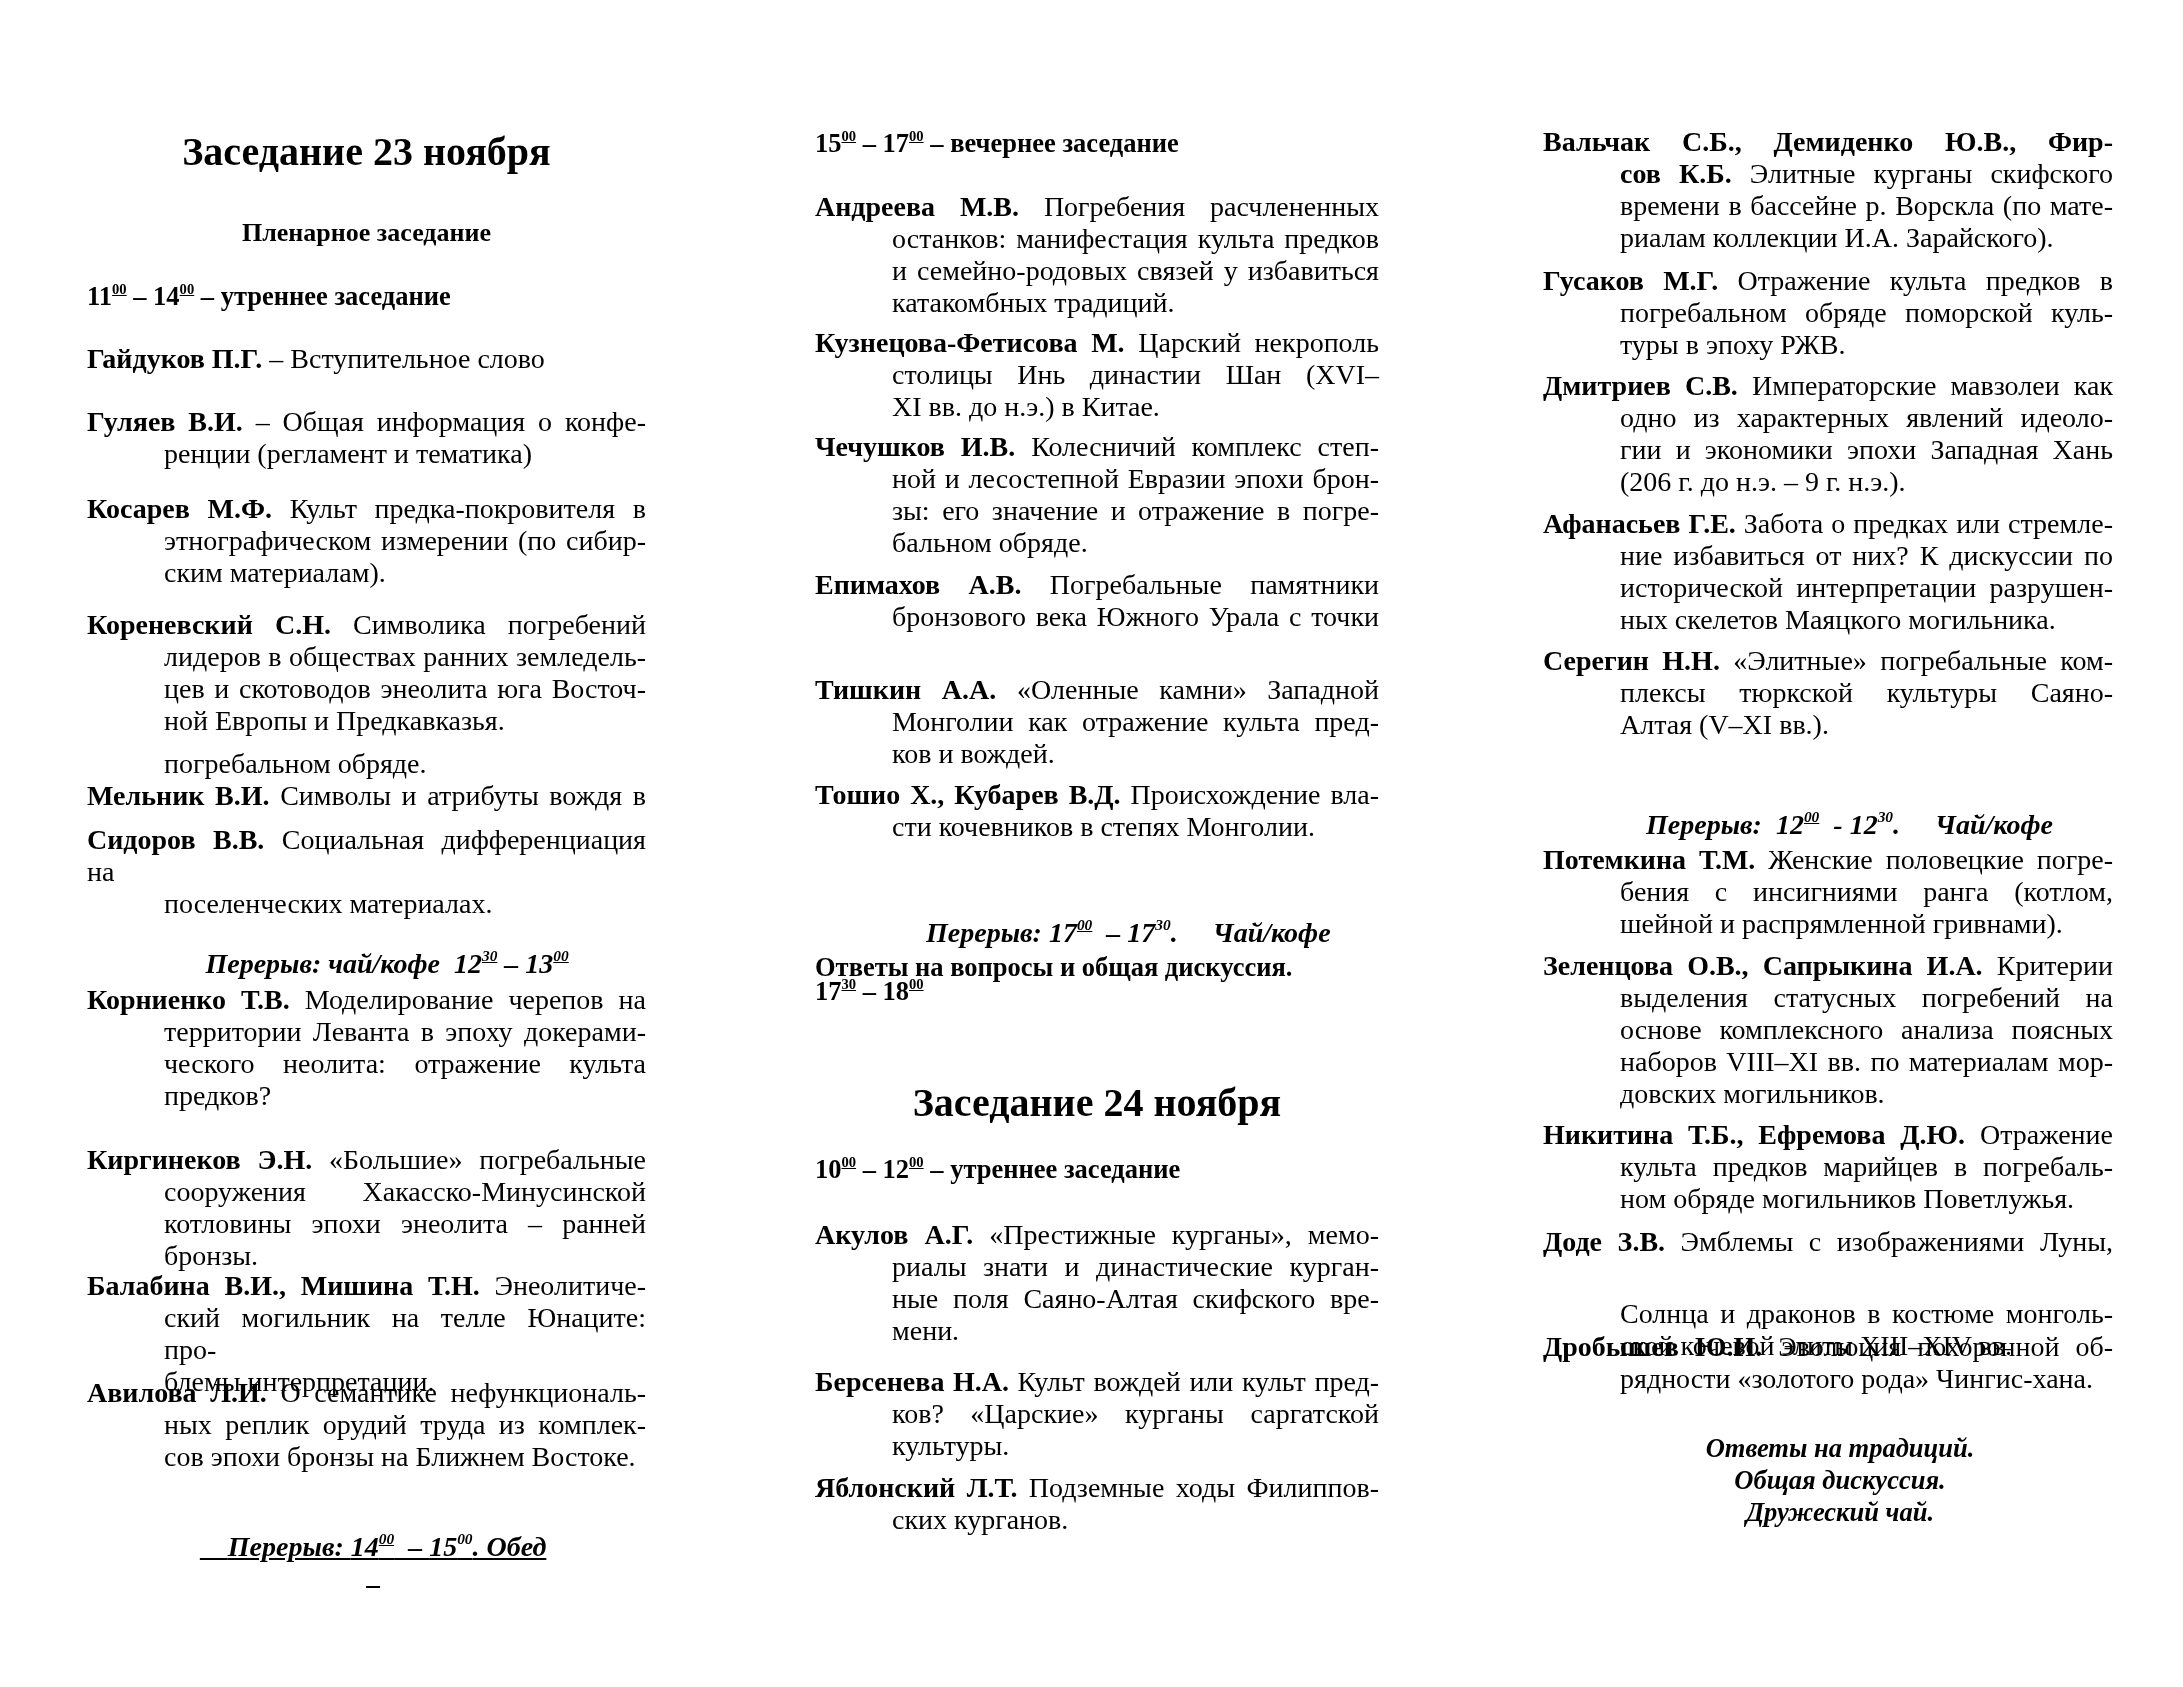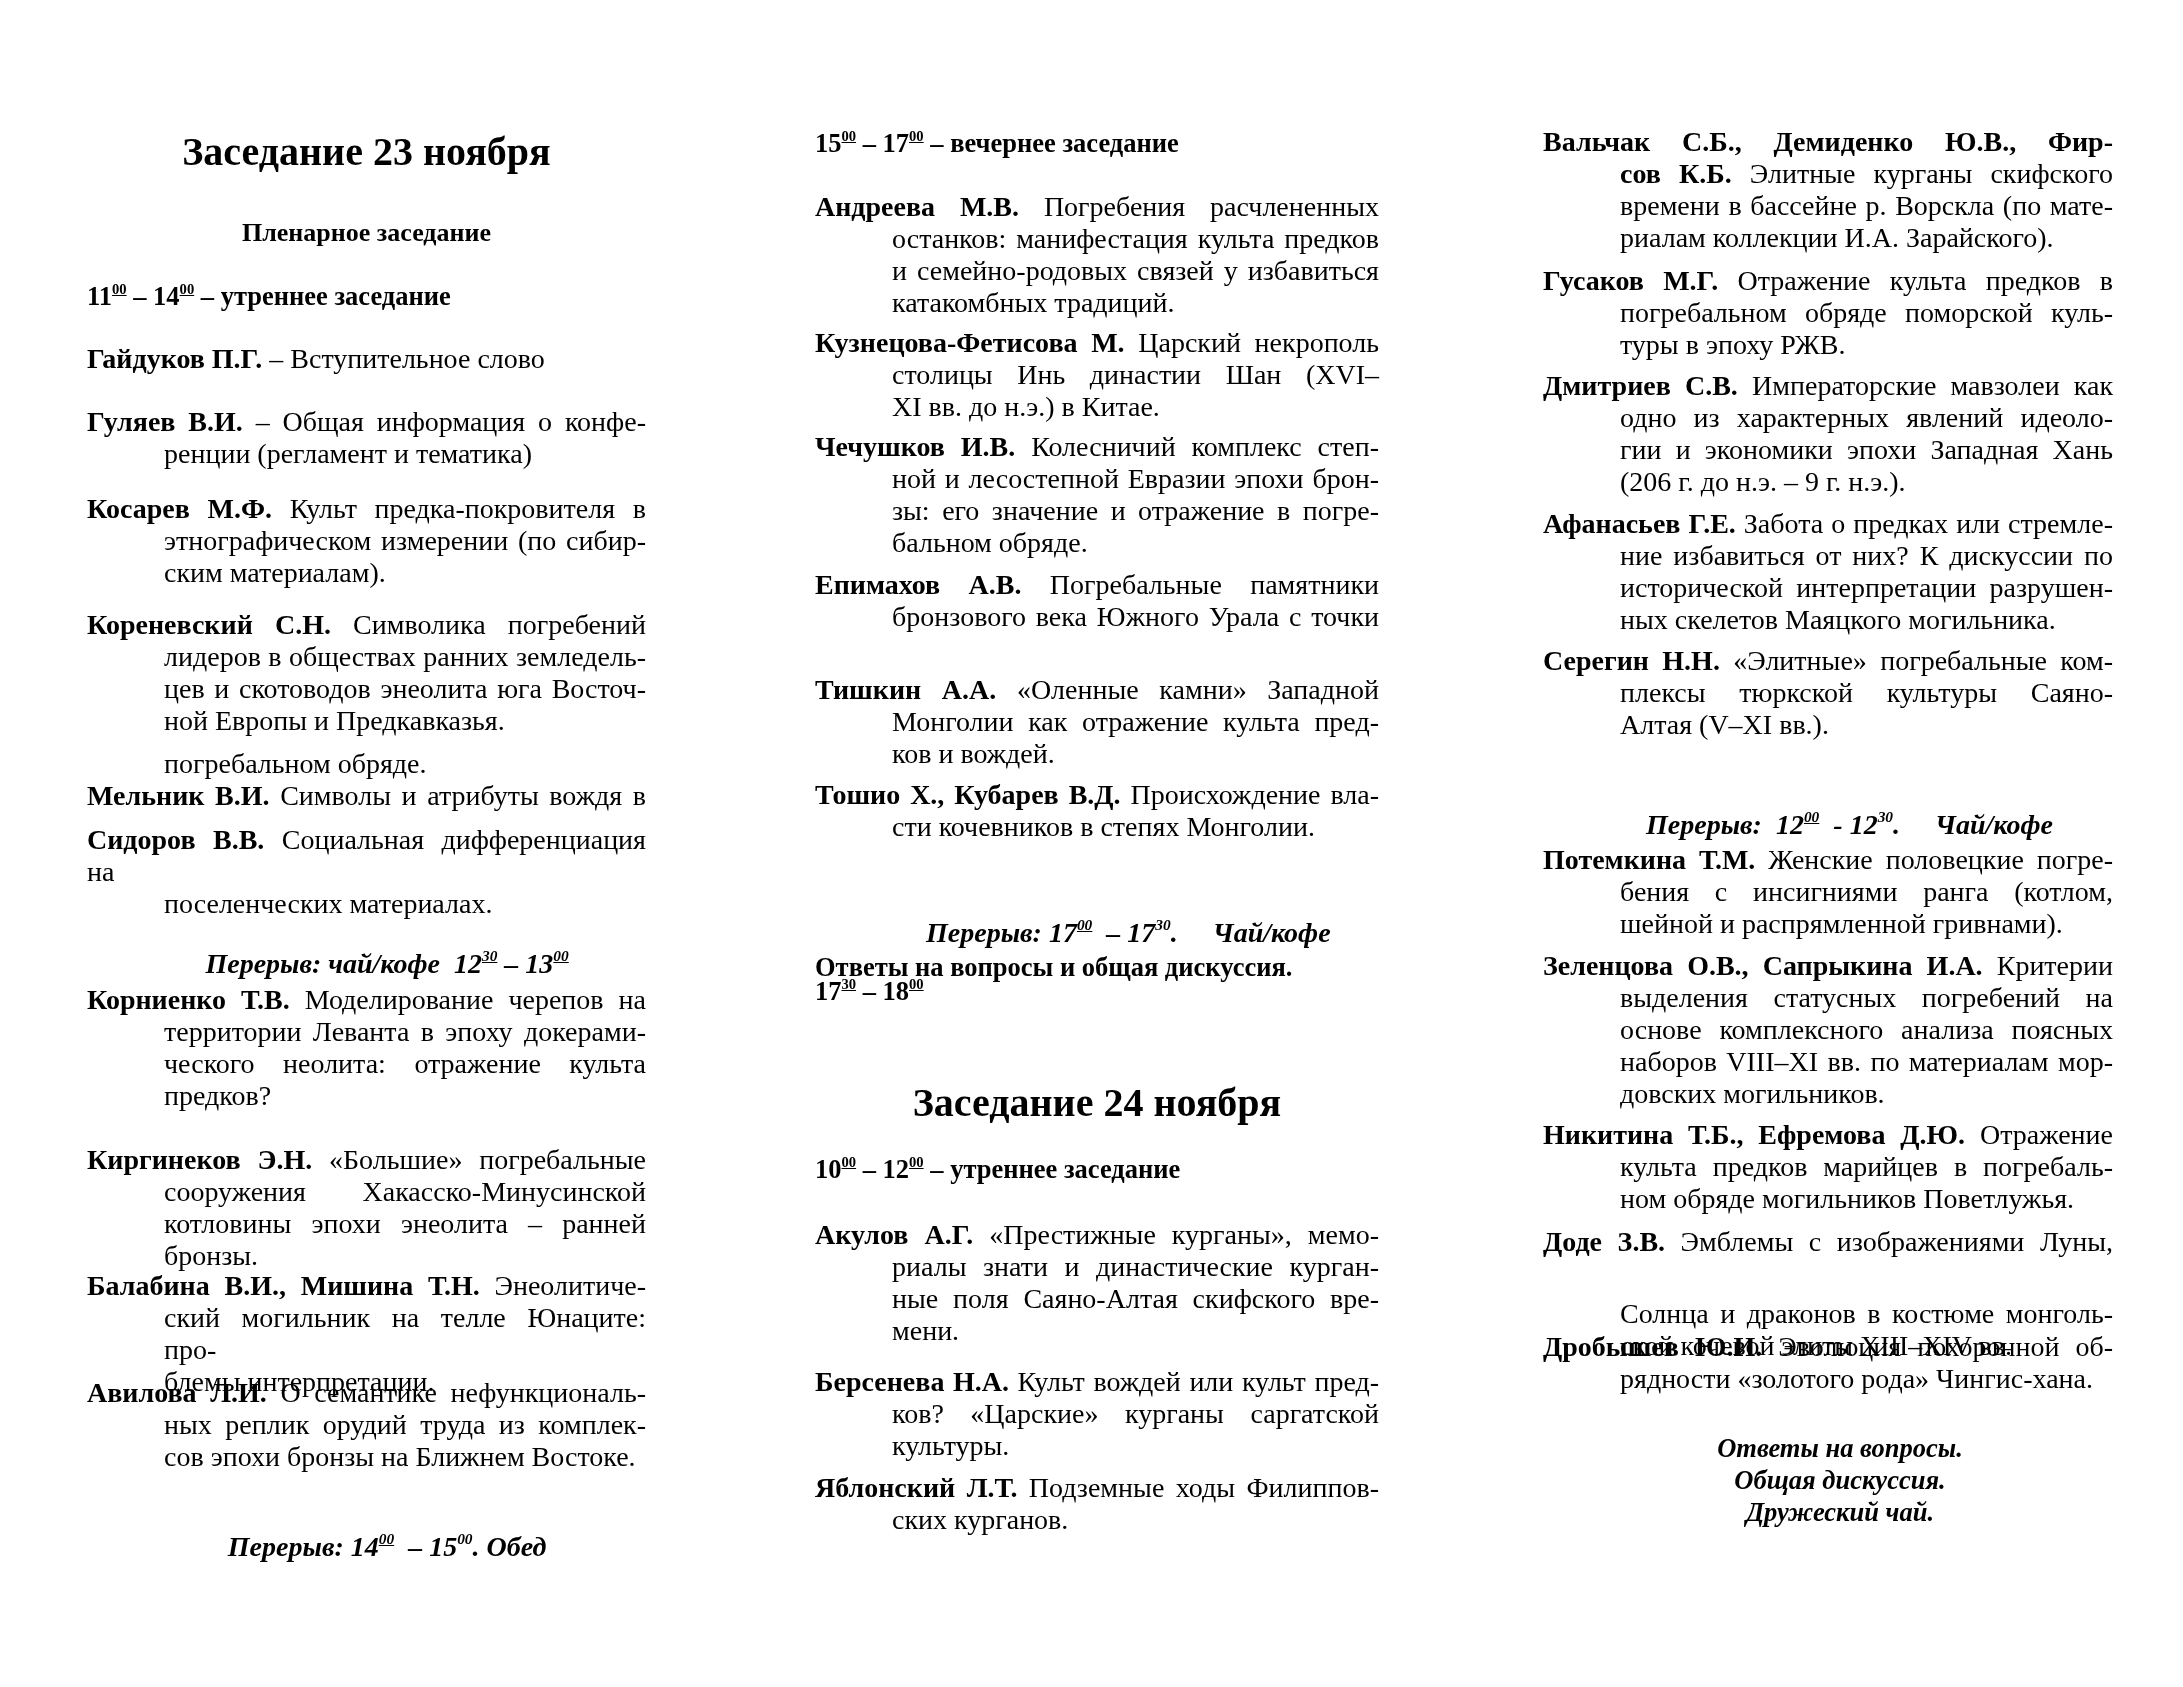--- a/index.html
+++ b/index.html
@@ -29,21 +29,21 @@
   <div class="abs title" style="top:132px;">Заседание 23 ноября</div>
   <div class="abs subtitle" style="top:220px;">Пленарное заседание</div>
   <div class="abs timehead" style="top:283px;">
     <span>11</span><sup class="u">00</sup> – <span>14</span><sup class="u">00</sup><span> – утреннее заседание</span>
   </div>
 
   <div class="abs brk" style="top:922px;text-align:center;padding-left:13.2px;">
     <span>Перерыв: чай/кофе  </span><span>12</span><sup class="u">30</sup><span> – </span><span>13</span><sup class="u">00</sup>
   </div>
 
-  <div class="abs brk" style="top:1505px;text-align:center;padding-left:13.2px;">
+  <div class="abs brk" style="top:1505px;text-align:center;padding-left:13.2px;text-decoration:underline;">
     <span>Перерыв: </span><span>14</span><sup class="u">00</sup><span>  – </span><span>15</span><sup>00</sup><span>. Обед</span>
   </div>
 <div class="entry" style="top: 343px;">
       <div class="line last">
         <span class="jw" style="white-space: normal; display: block;"><span class="author">Гайдуков П.Г.</span><span>  – Вступительное слово</span></span>
       </div>
     </div>
     <div class="entry" style="top: 406px;">
       <div class="line">
         <span class="jw" style="white-space: normal; display: block;"><span class="author">Гуляев  В.И.</span><span>  – Общая информация о конфе-</span></span>
@@ -263,21 +263,21 @@
     </div>
   </div>
 
 <div class="col" style="left:1543px;width:570px;">
 
   <div class="abs brk" style="top:783px;padding-left:75px;">
     <span>Перерыв:  </span><span>12</span><sup class="u">00</sup><span>  - </span><span>12</span><sup>30</sup><span>.     Чай/кофе</span>
   </div>
 
   <div class="abs closing" style="top:1432px;padding-left:24px;">
-    <div>Ответы на вопросы.</div>
+    <div>Ответы на традиций.</div>
     <div>Общая дискуссия.</div>
     <div>Дружеский чай.</div>
   </div>
 <div class="entry" style="top: 126px;">
       <div class="line">
         <span class="jw" style="white-space: normal; display: block;"><span class="author">Вальчак С.Б., Демиденко Ю.В., Фир-</span></span>
       </div>
       <div class="line cont">
         <span class="jw" style="white-space: normal; display: block;"><span class="author">сов К.Б.</span><span> Элитные курганы скифского</span></span>
       </div>

